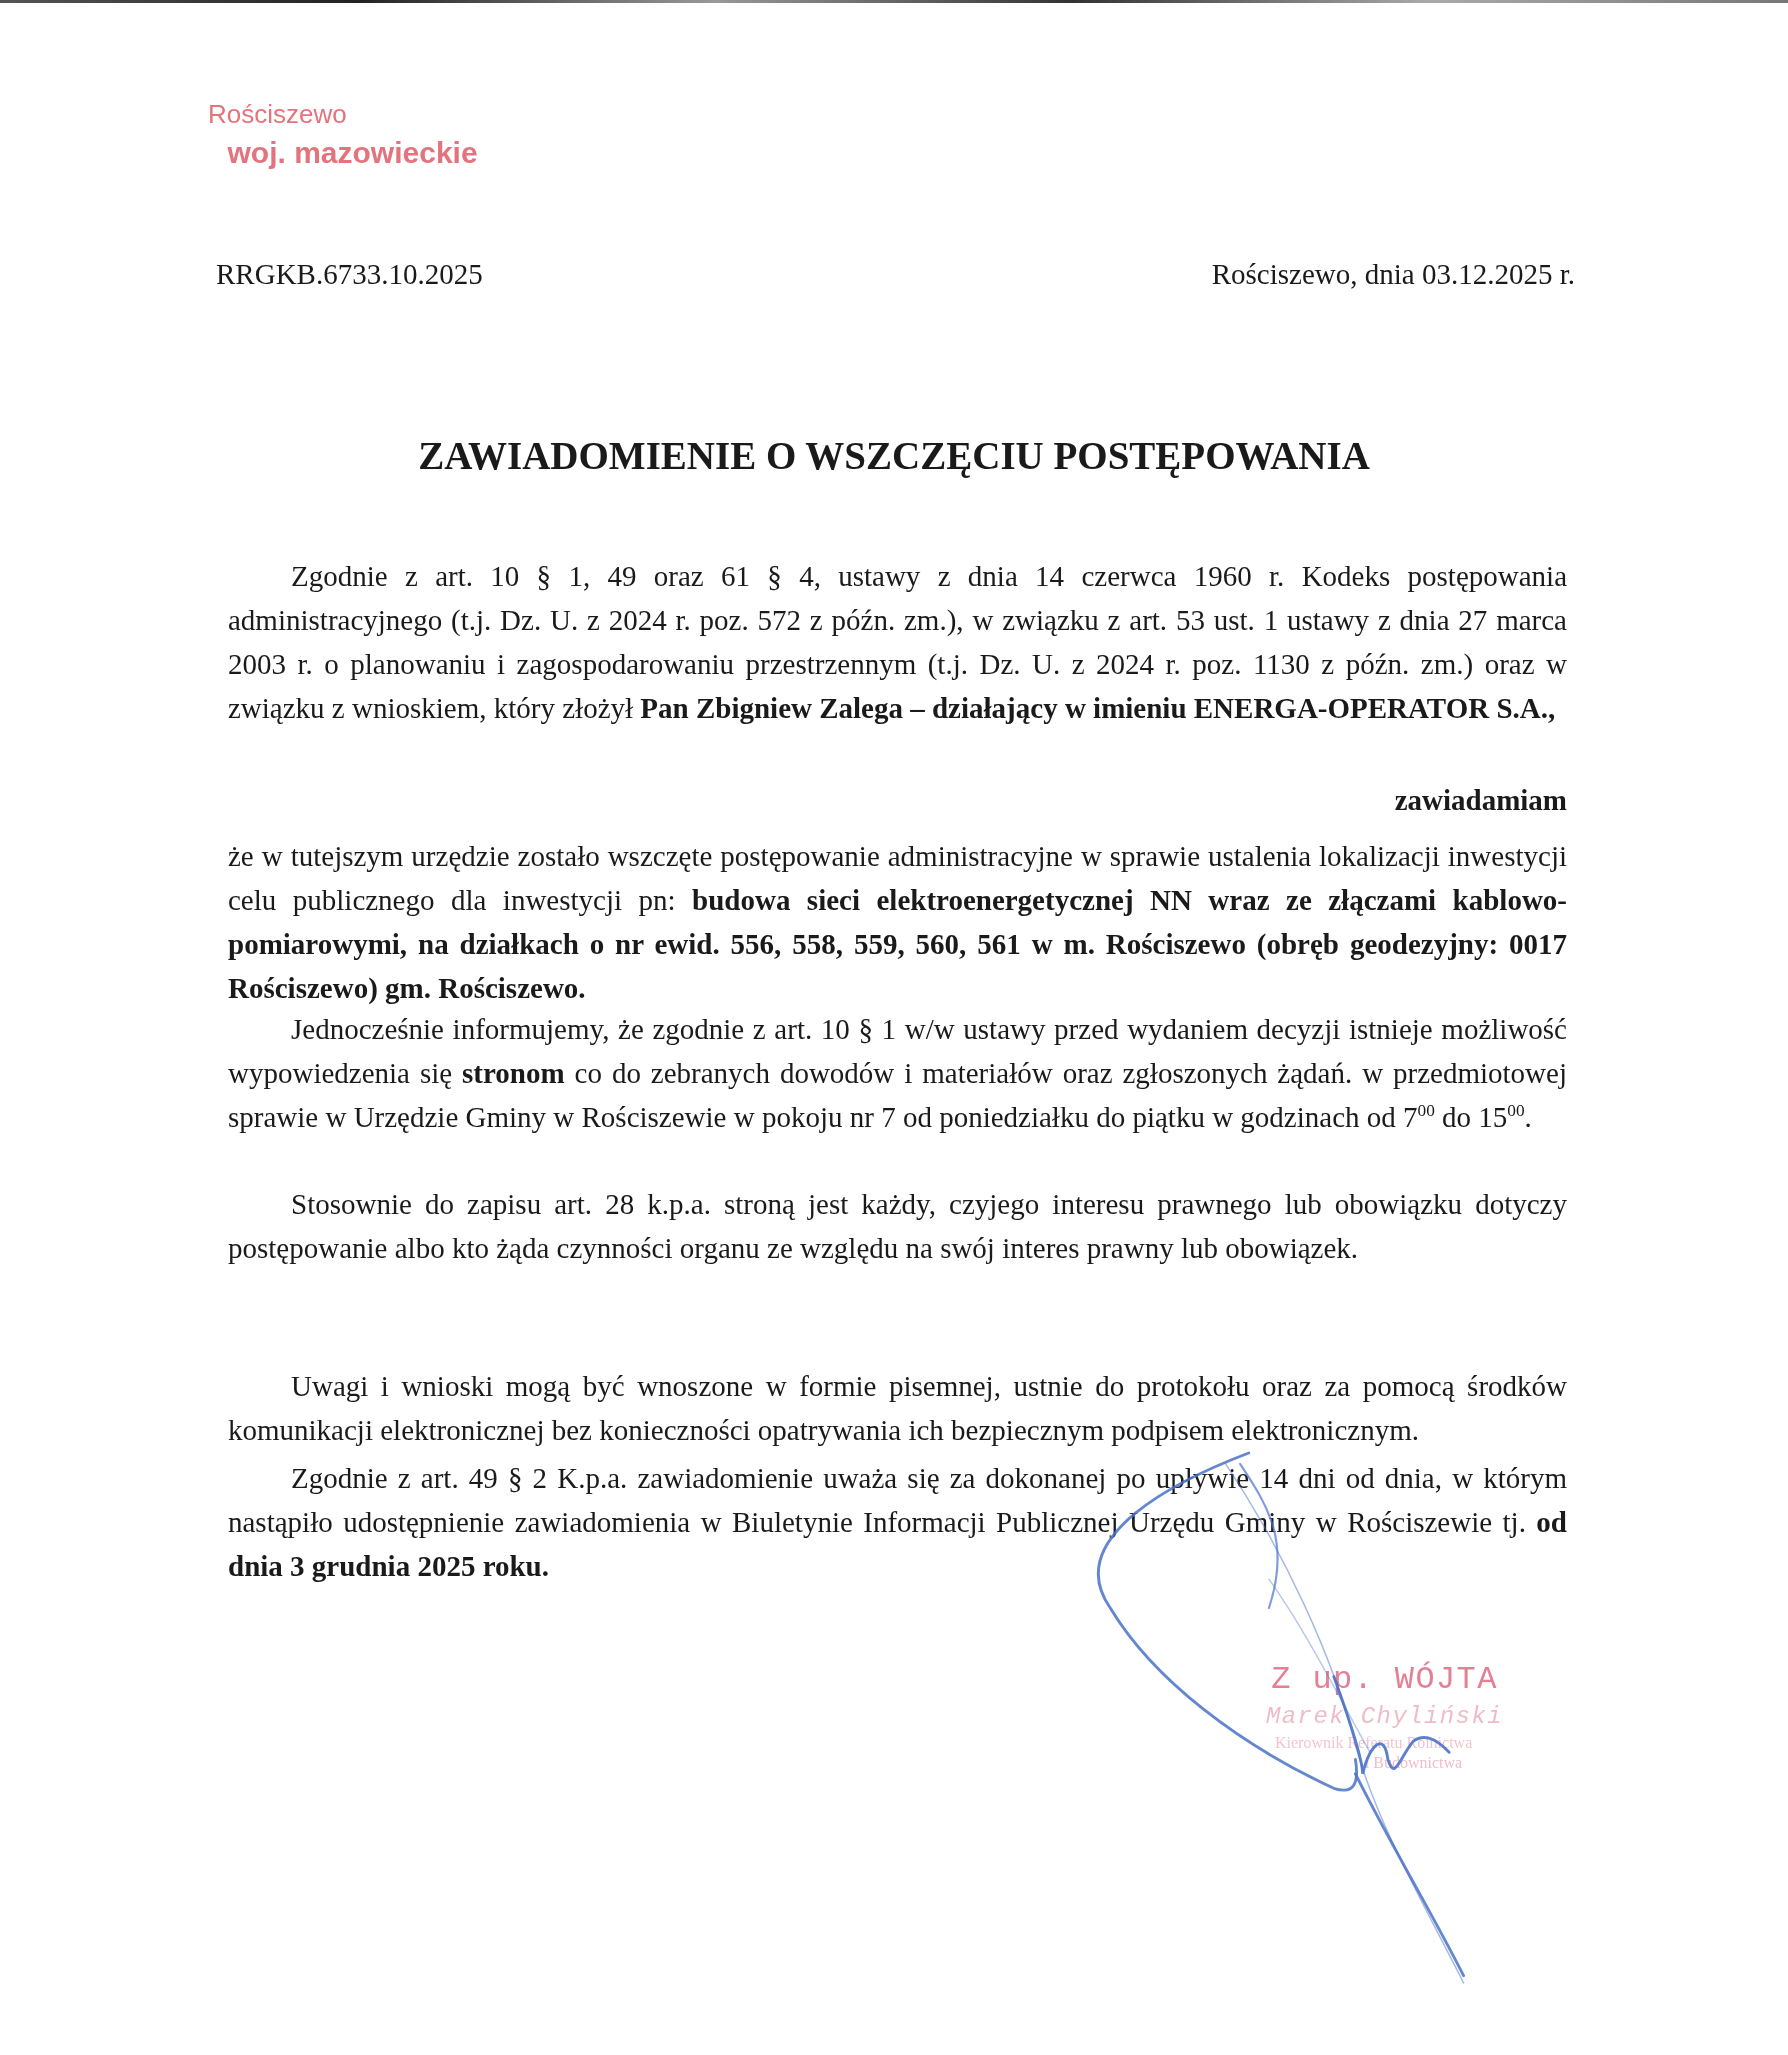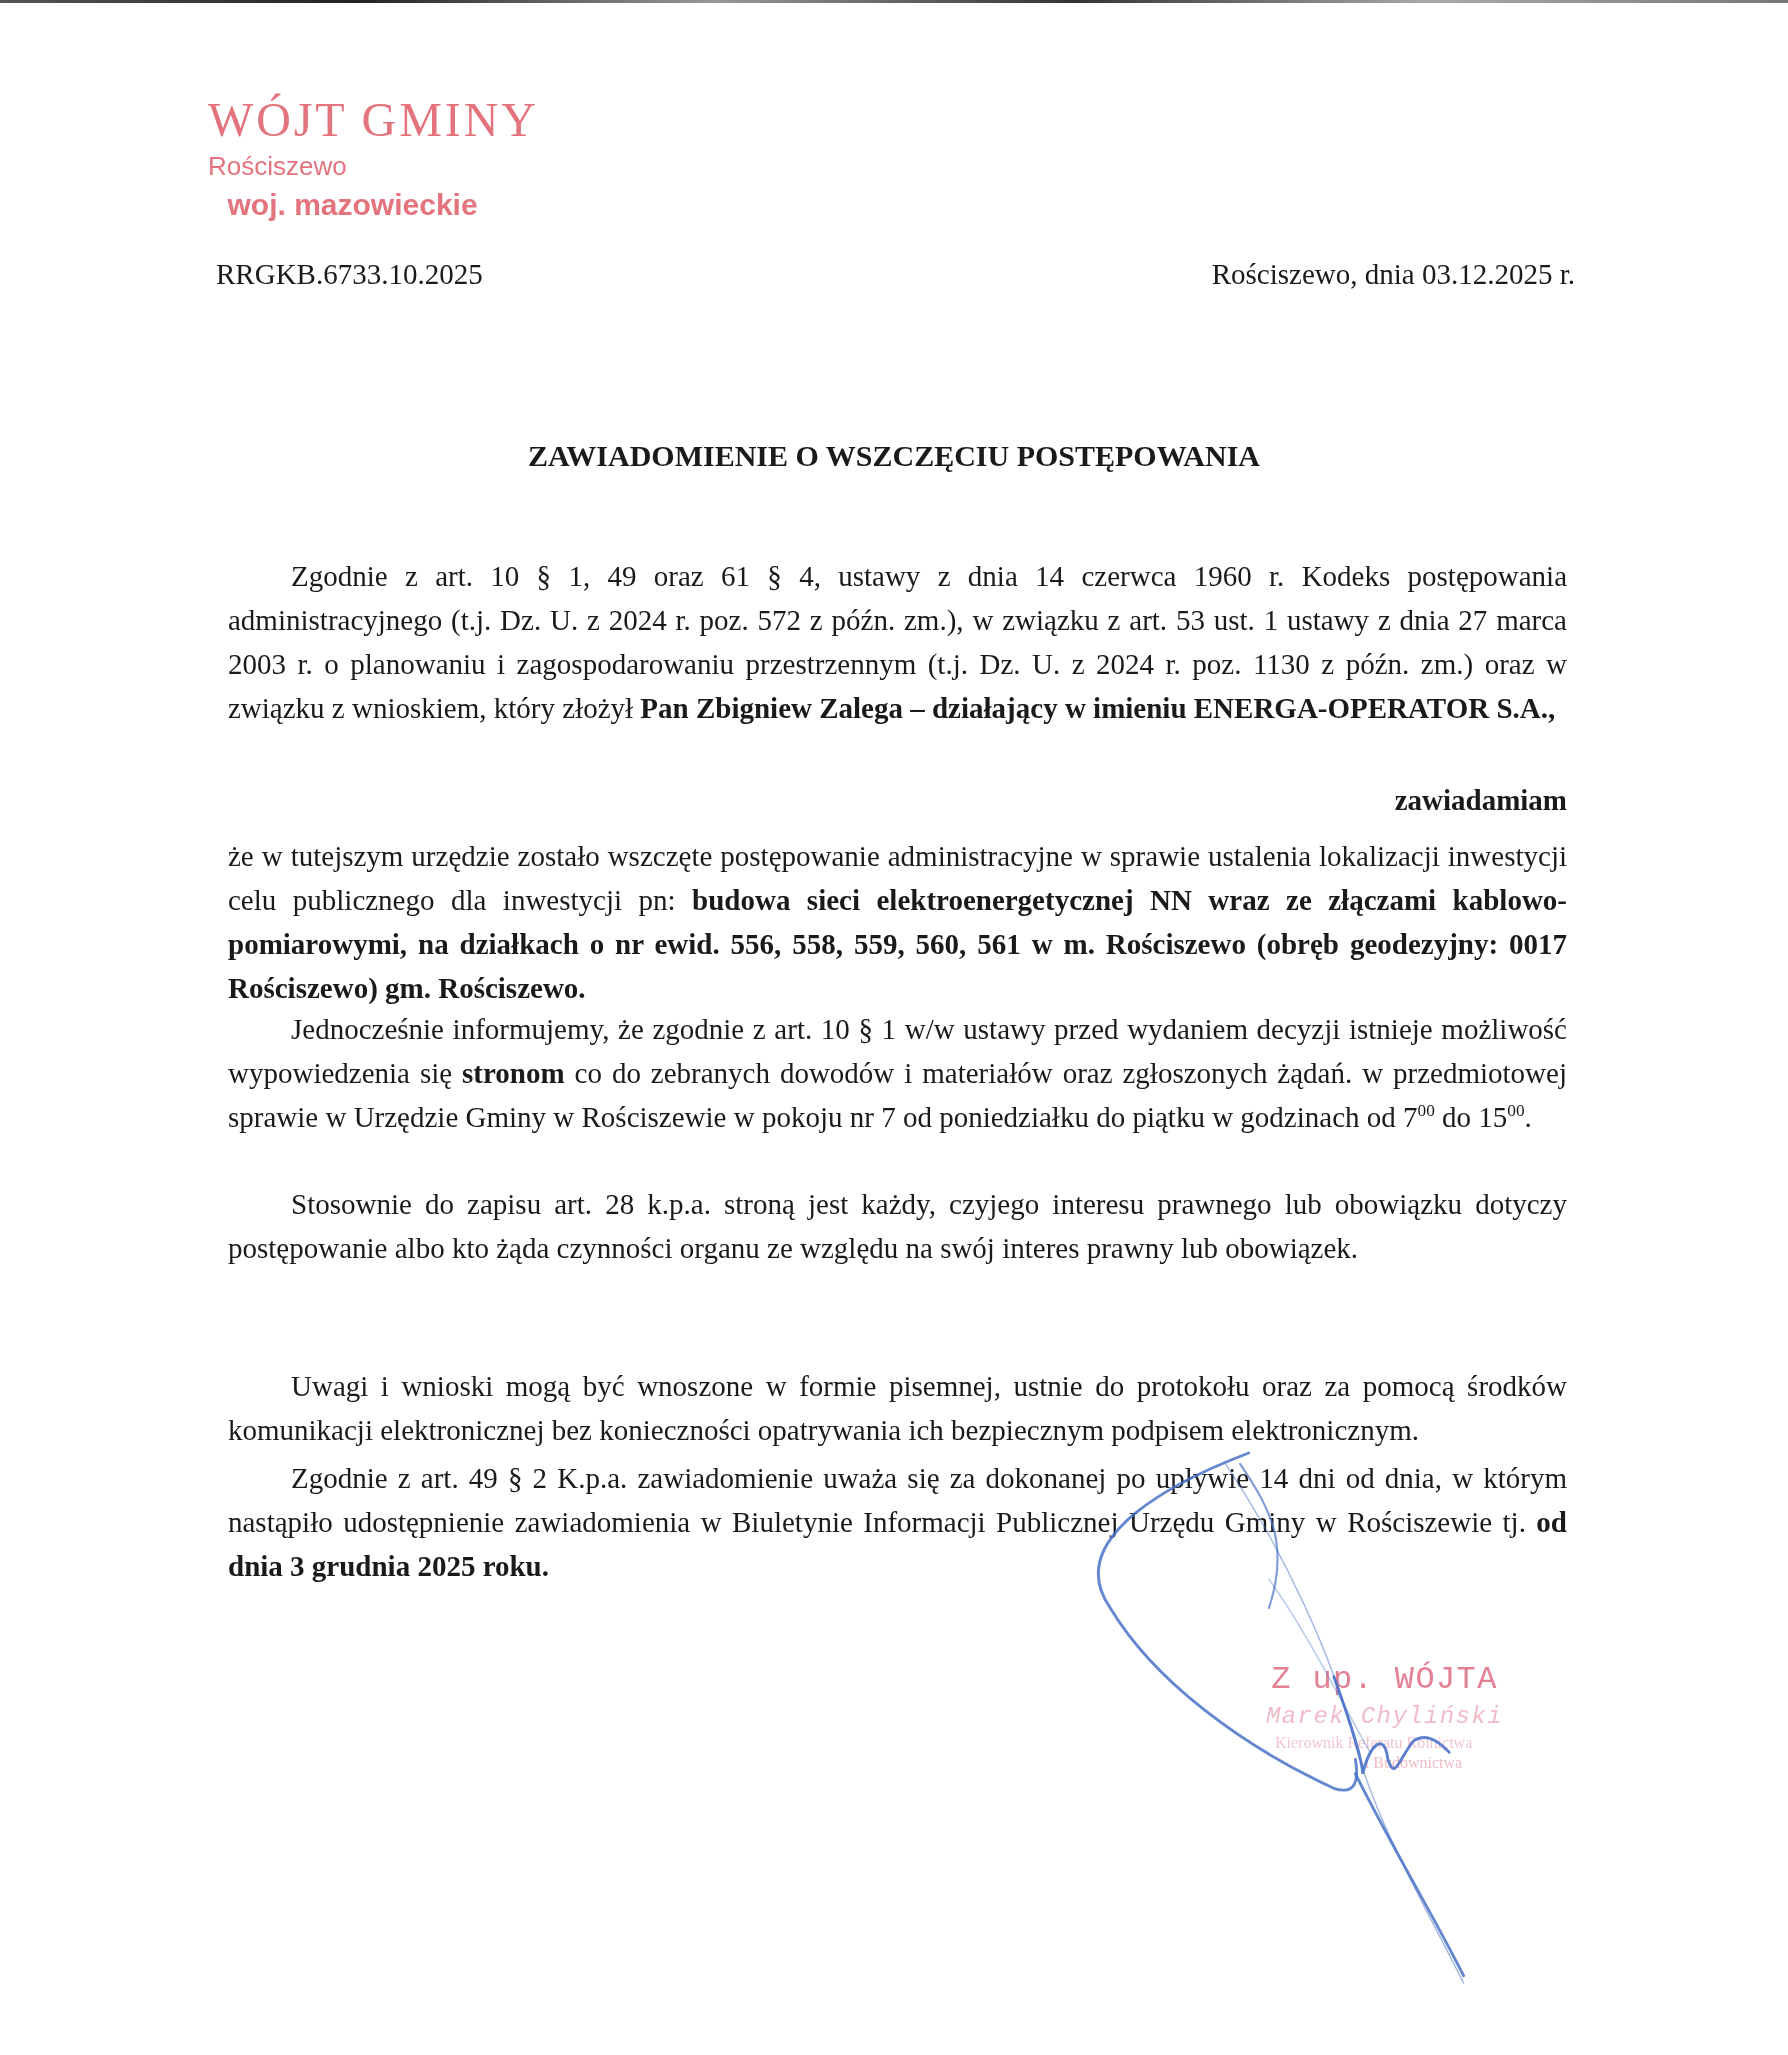--- a/index.html
+++ b/index.html
@@ -9,21 +9,21 @@
                background: linear-gradient(90deg, #555 0%, #222 20%, #999 40%, #333 60%, #aaa 80%, #777 100%); }
 
   .stamp-top { position: absolute; left: 208px; top: 94px; color: #e0606a; }
   .stamp-top .l1 { font-family: "Liberation Serif", serif; font-size: 48px; letter-spacing: 2.9px; line-height: 52px; opacity: .88; }
   .stamp-top .l2 { font-family: "Liberation Sans", sans-serif; font-size: 26px; line-height: 40px; opacity: .88; }
   .stamp-top .l3 { font-family: "Liberation Sans", sans-serif; font-size: 30px; line-height: 37px; margin-left: 19.5px; font-weight: bold; opacity: .88; }
 
   .ref { position: absolute; left: 216px; top: 258px; font-size: 29px; }
   .place-date { position: absolute; right: 213px; top: 258px; font-size: 29px; }
 
-  .title { position: absolute; left: 0; width: 1788px; text-align: center; top: 433px; font-size: 30px; font-weight: bold; line-height: 45px; }
+  .title { position: absolute; left: 0; width: 1788px; text-align: center; top: 433px; font-size: 39px; font-weight: bold; line-height: 45px; }
 
   .body { position: absolute; left: 216px; width: 1363px; font-size: 29px; line-height: 44px; text-align: justify; }
   .body p { margin: 12px; }
   .indent { text-indent: 63px; }
   .center-word { text-align: right; font-weight: bold; }
   b { font-weight: bold; }
   sup { font-size: 17.3px; line-height: 0; vertical-align: 11.5px; }
 
   .p1 { top: 542px; }
   .p2 { top: 766px; }
@@ -39,21 +39,20 @@
   .stamp-sign .s4 { font-family: "Liberation Serif", serif; font-size: 16px; line-height: 20px; opacity: .45; margin-left: 87px; }
 
   svg.signature { position: absolute; left: 0; top: 0; width: 1788px; height: 2056px; pointer-events: none; }
 </style>
 </head>
 <body>
 
 <div class="scan-edge"></div>
 
 <div class="stamp-top">
-  <div class="l1">WÓJT GMINY</div>
   <div class="l2">Rościszewo</div>
   <div class="l3">woj. mazowieckie</div>
 </div>
 
 <div class="ref">RRGKB.6733.10.2025</div>
 <div class="place-date">Rościszewo, dnia 03.12.2025 r.</div>
 
 <div class="title">
   <div>ZAWIADOMIENIE O WSZCZĘCIU POSTĘPOWANIA</div>
 </div>

